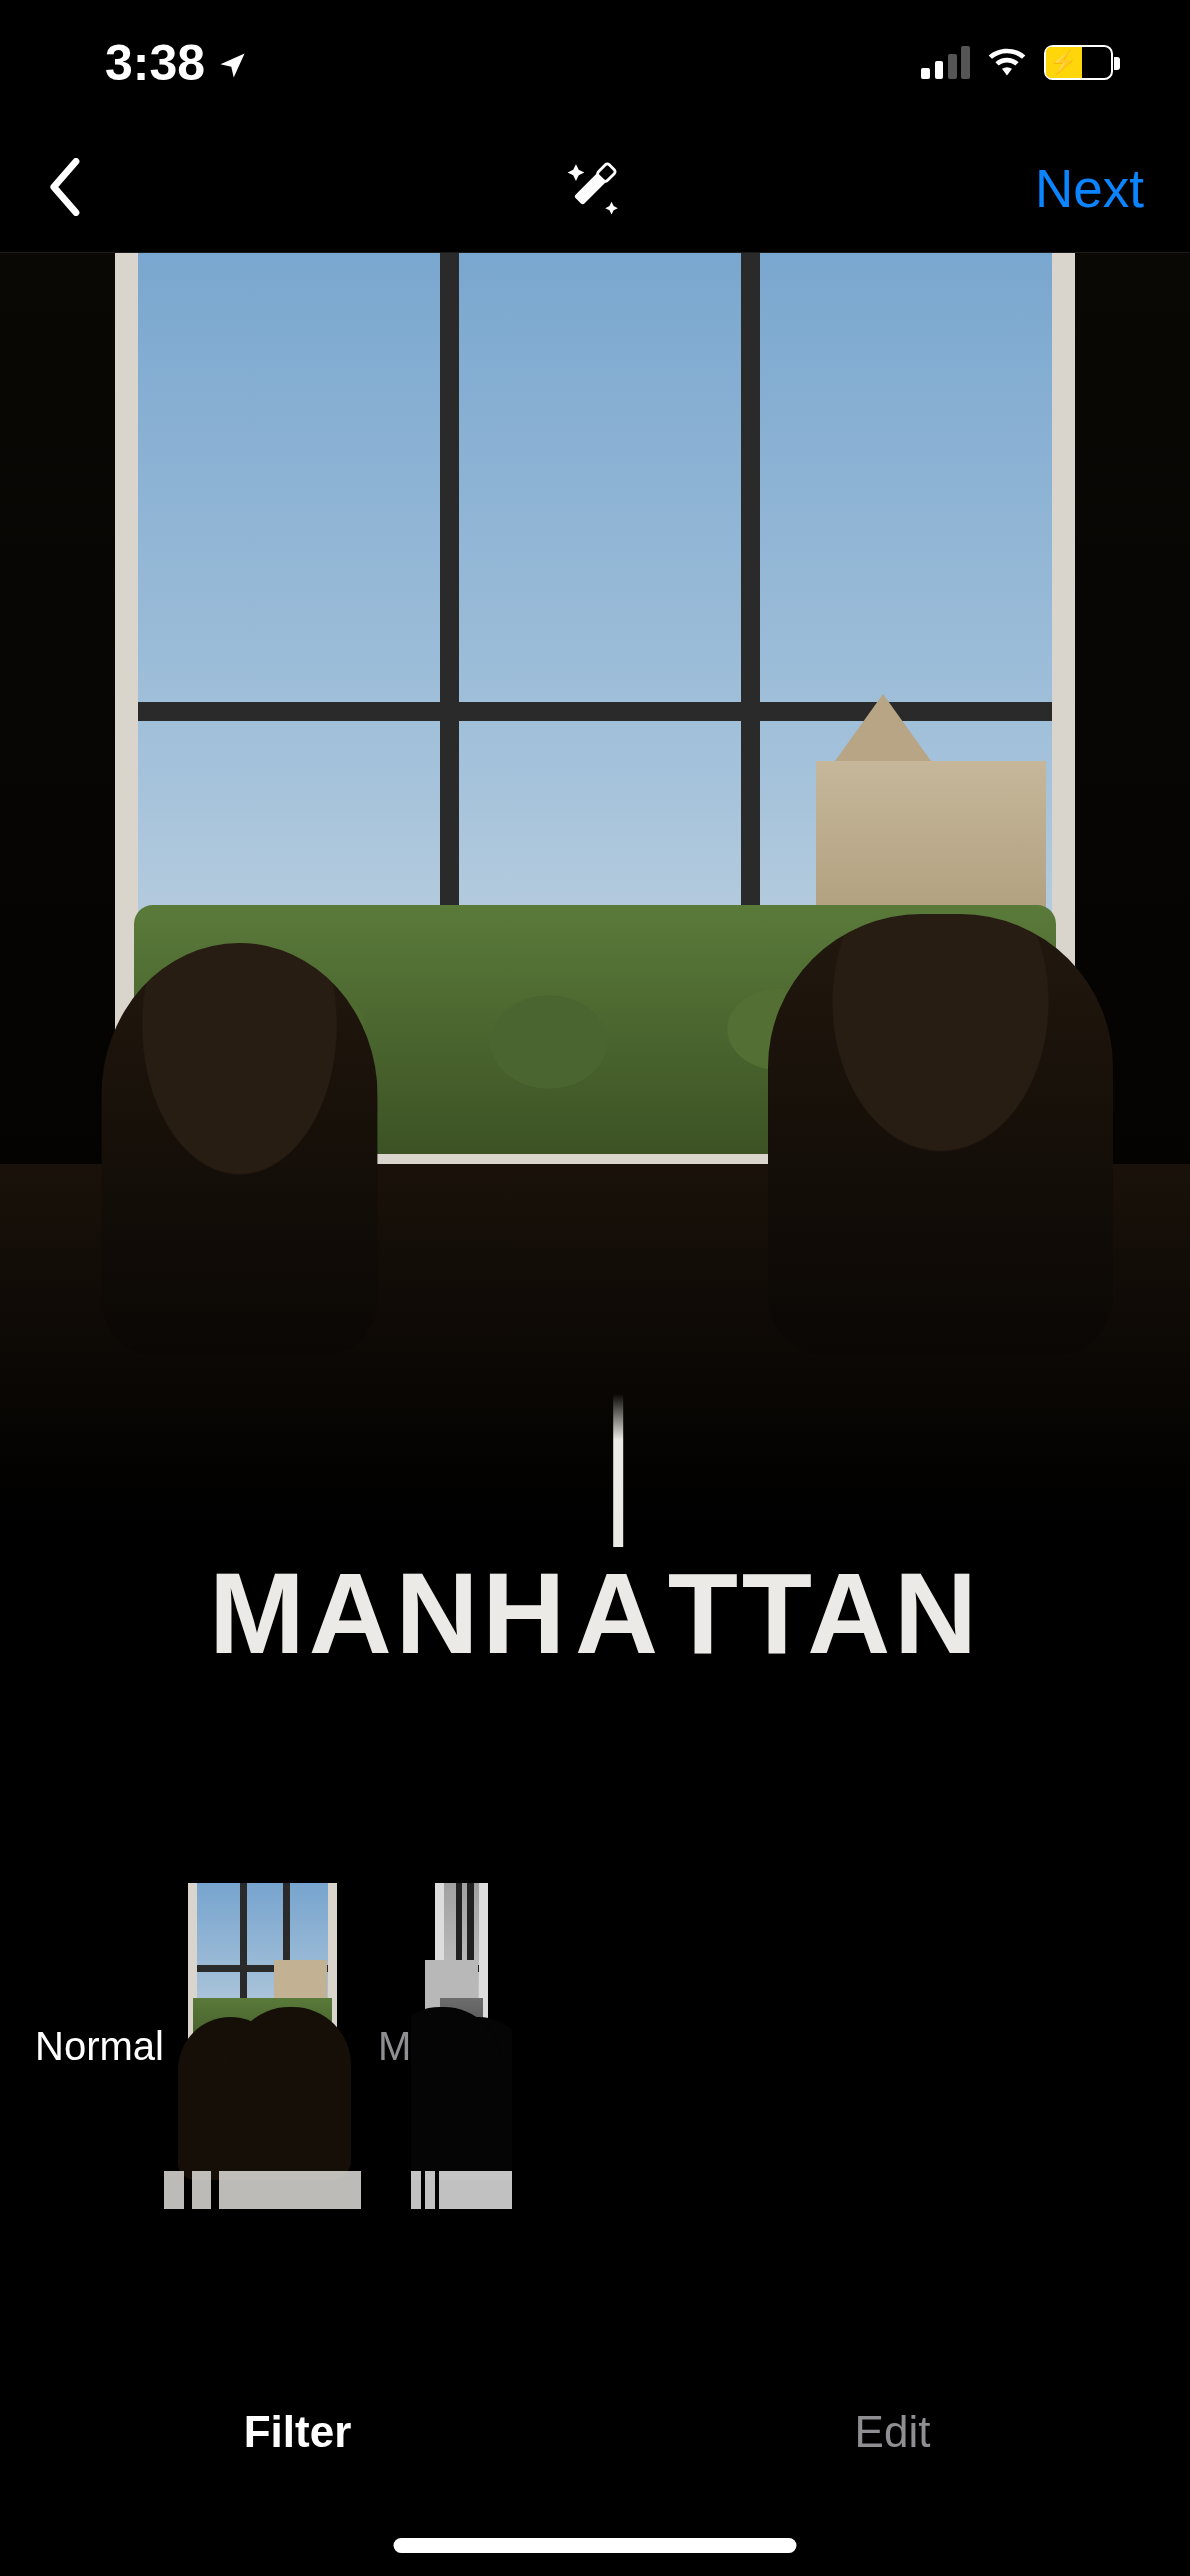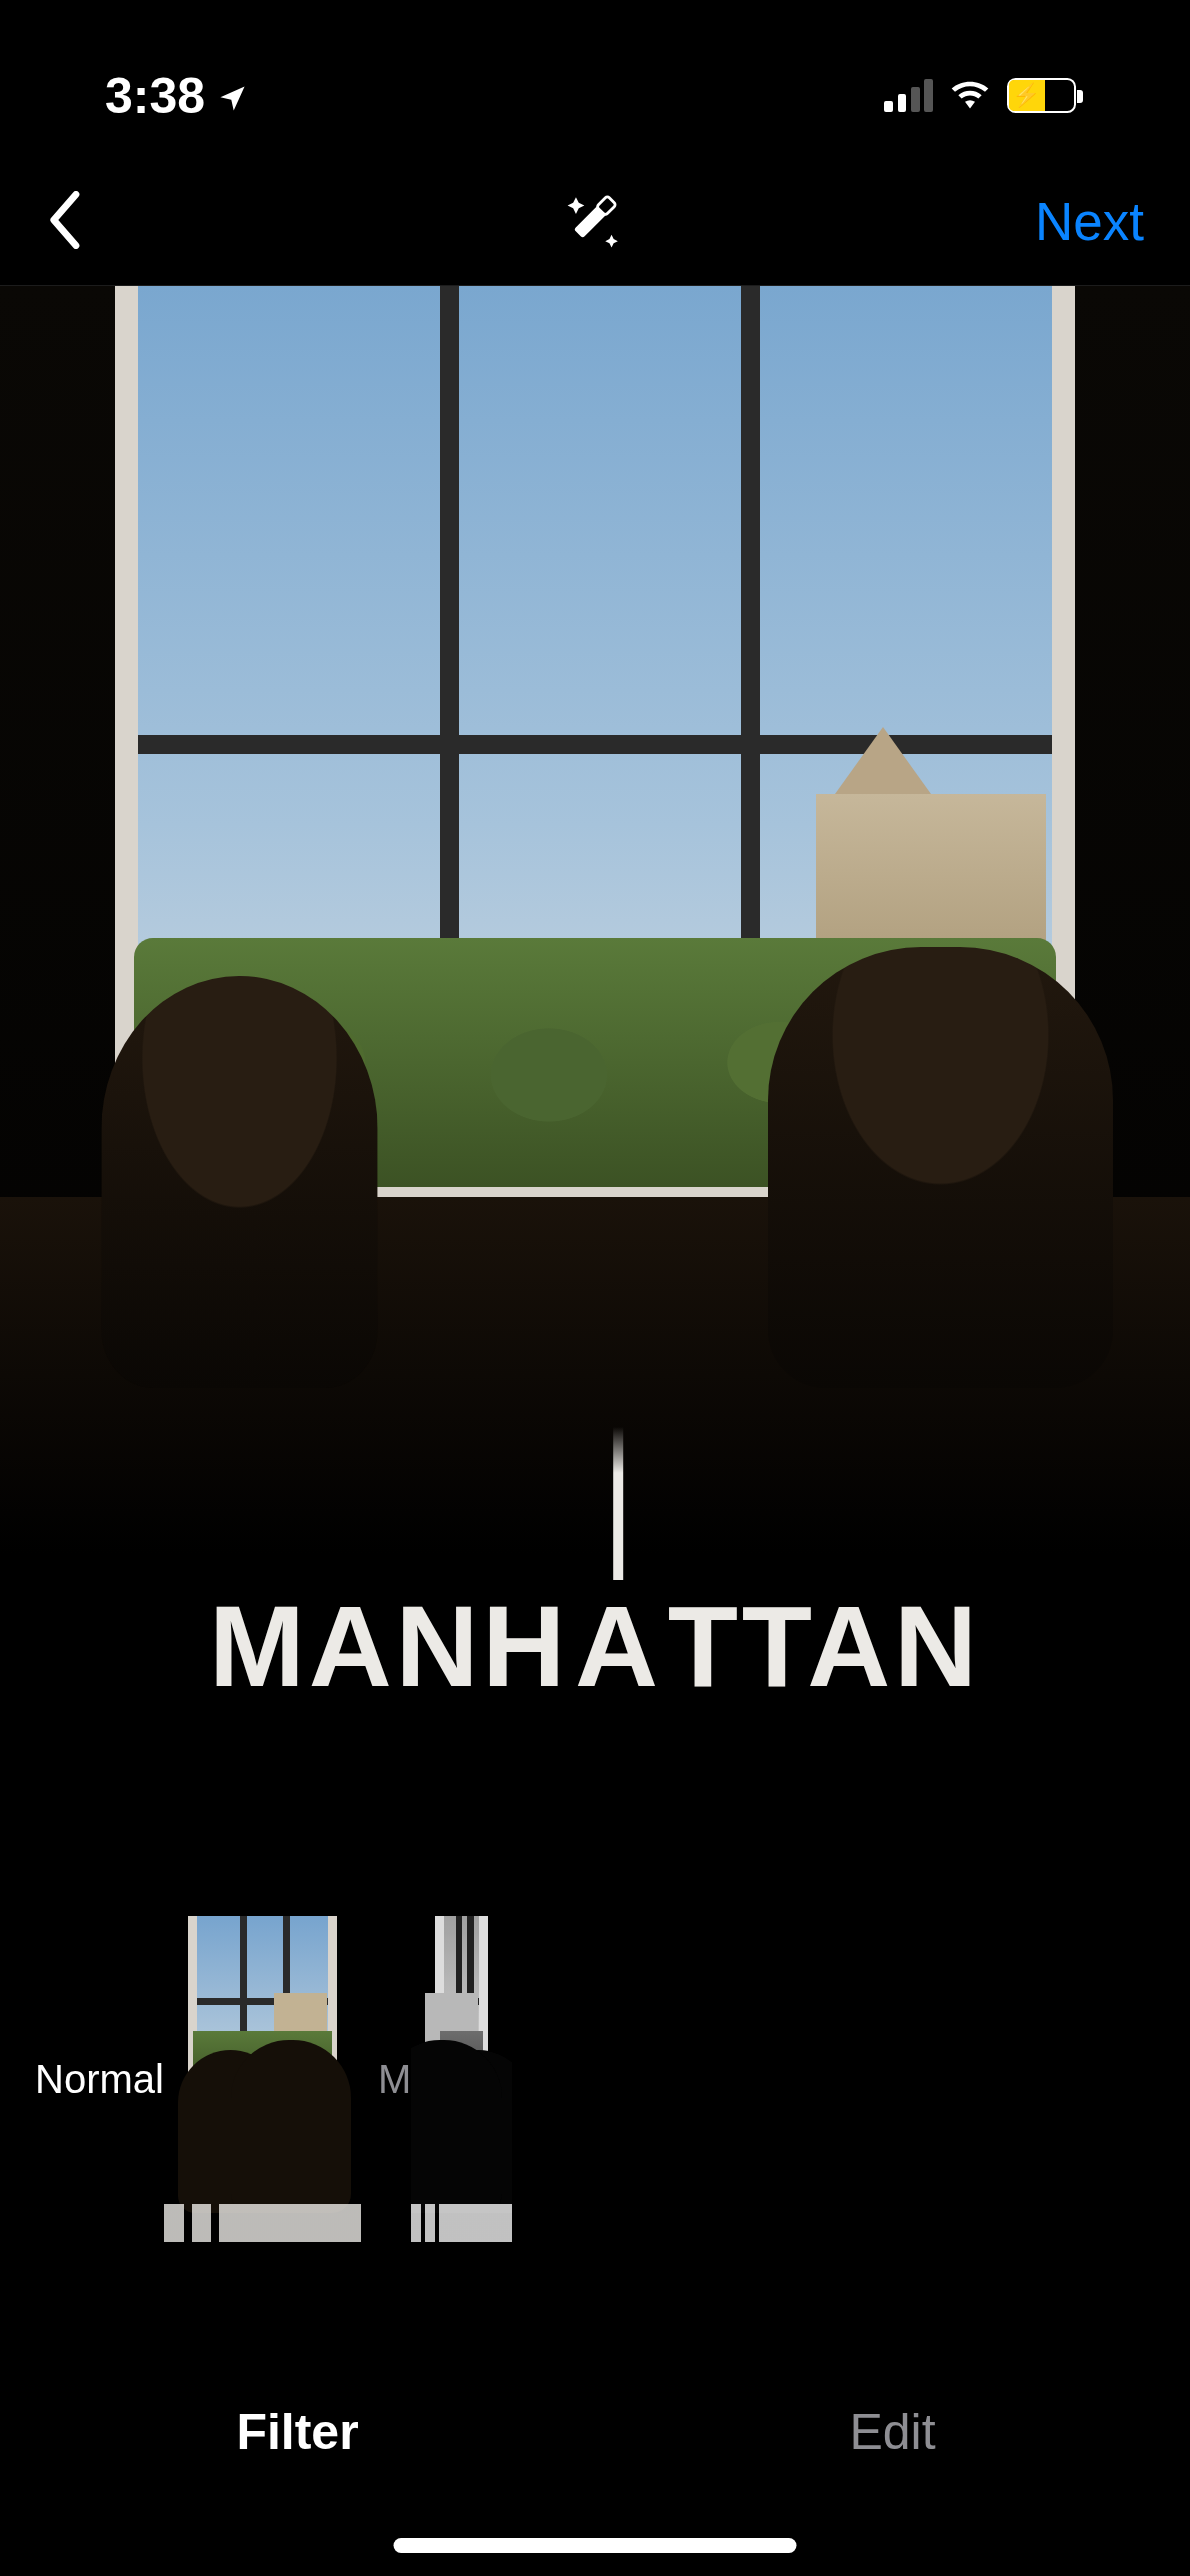--- a/index.html
+++ b/index.html
@@ -11,22 +11,21 @@
     color: #fff;
     overflow: hidden;
   }
 
   
   .status-bar {
     height: 125px;
     display: flex;
     align-items: center;
     justify-content: space-between;
-    padding: 0 114px 0 105px;
-    margin-top: 33px;
+    padding: 0 77px 0 105px;
   }
   .status-left {
     display: flex;
     align-items: center;
     gap: 13.4px;
     font-size: 50px;
     font-weight: 600;
   }
   .status-right {
     display: flex;
@@ -231,21 +230,21 @@
 
   
   .bottom-tabs {
     position: absolute; left:0; right:0; bottom:0;
     height: 240px;
     display:flex;
   }
   .bottom-tabs .tab {
     flex:1;
     display:flex; align-items:center; justify-content:center;
-    font-size: 50px;
+    font-size: 44px;
     color:#8e8e93;
     padding-bottom: 48px;
   }
   .bottom-tabs .tab.active { color:#fff; font-weight:600;}
   .home-ind {
     position:absolute; bottom:23px; left:50%; transform:translateX(-50%);
     width: 403px; height: 15.3px; border-radius: 7.7px; background:#fff;
   }
 </style>
 </head>

